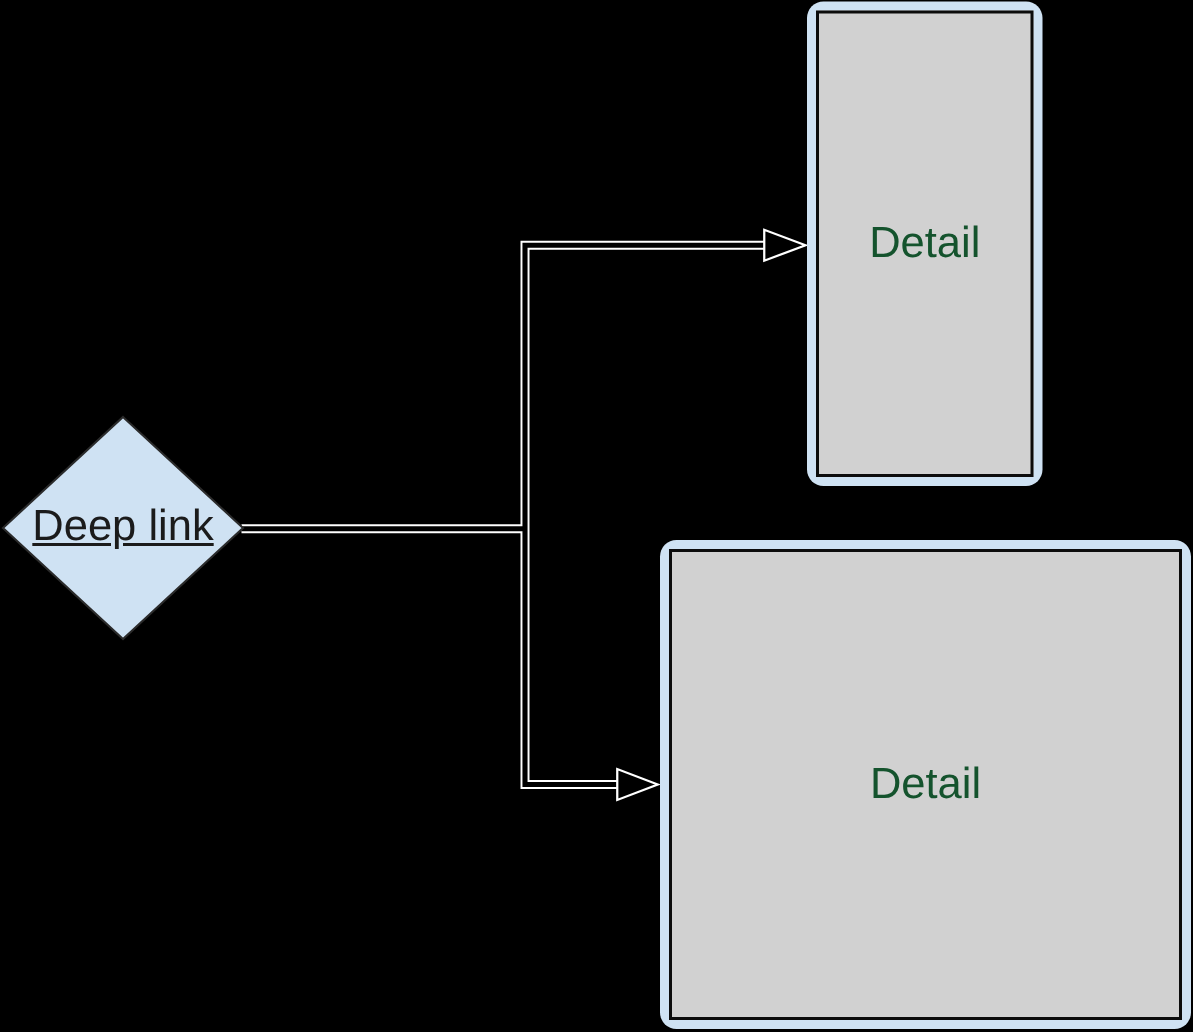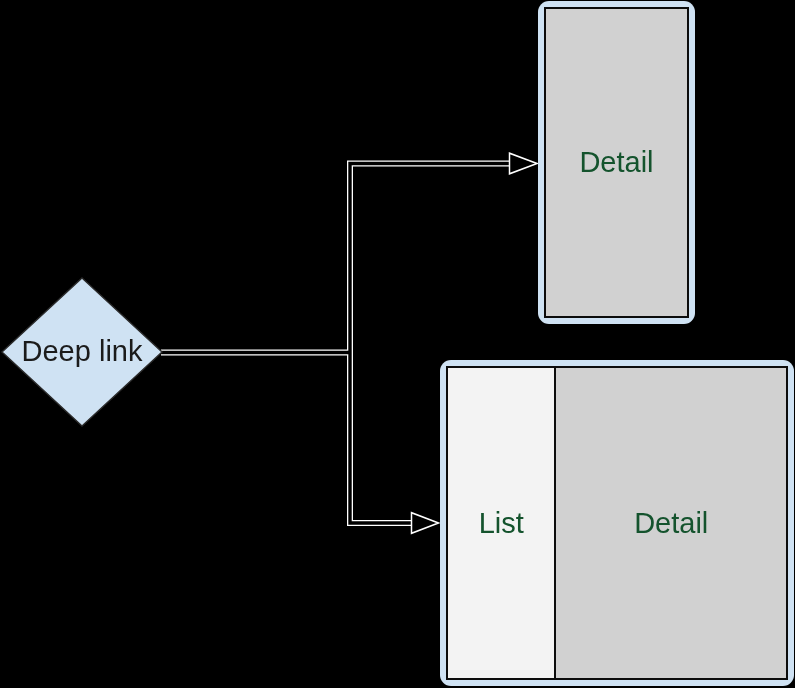--- a/index.html
+++ b/index.html
@@ -23,20 +23,21 @@
   }
   .node-label {
     position: absolute;
     display: flex;
     align-items: center;
     justify-content: center;
     text-align: center;
     font-size: 29px;
     line-height: 1.15;
     color: #1b1b1b;
+    text-decoration: underline;
   }
   .deep-link-label {
     left: 12px; top: 288px;
     width: 140px; height: 128px;
   }
   .frame {
     position: absolute;
     background: #cfe2f3;
     border-radius: 11px;
     box-sizing: border-box;
@@ -106,22 +107,19 @@
   <div class="node-label deep-link-label">Deep link</div>
 
   <div class="frame phone-frame">
     <div class="screen phone-screen">
       <span class="screen-label">Detail</span>
     </div>
   </div>
 
   <div class="frame tablet-frame">
     <div class="screen tablet-screen">
-      <div class="pane list-pane">
-        <span class="screen-label">List</span>
-      </div>
       <div class="pane detail-pane">
         <span class="screen-label">Detail</span>
       </div>
     </div>
   </div>
 
 </div>
 
 </body></html>

